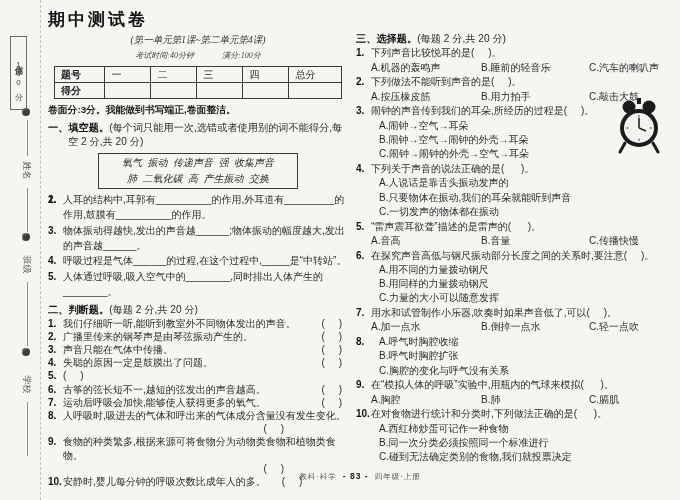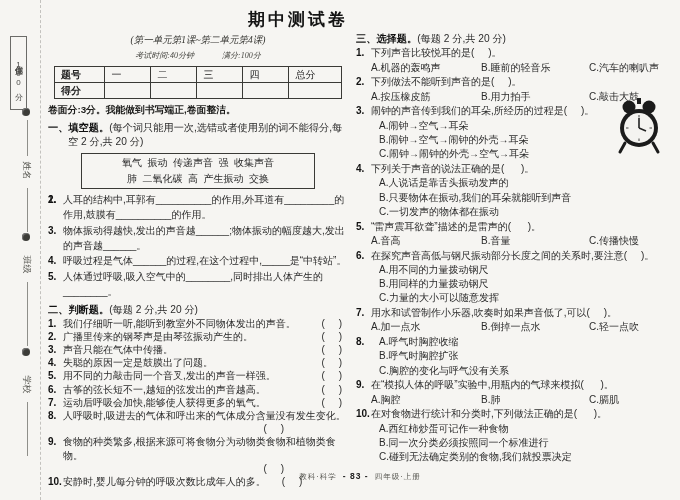--- a/index.html
+++ b/index.html
@@ -26,41 +26,41 @@
   }
   .v-line { position:absolute; left:27px; width:0; border-left:1px solid #8f8f8a; }
   .bind-dot { position:absolute; left:22px; width:8px; height:8px; border-radius:50%;
     background:#3c3c38; box-shadow:inset 1px 1px 1px #777; }
 
   
   .col-left  { position:absolute; left:48px;  top:8px;  width:300px; }
   .col-right { position:absolute; left:356px; top:28px; width:320px; }
 
   
-  .title { text-align:right; font-size:17px; font-weight:bold; letter-spacing:3px; color:#141414; }
+  .title { text-align:left; font-size:17px; font-weight:bold; letter-spacing:3px; color:#141414; }
   .subtitle { text-align:center; font-size:9.5px; font-style:italic; color:#33332f; margin-top:3px;
     font-family:"Liberation Serif","DejaVu Serif",serif; }
   .exam-info { text-align:center; font-size:8px; color:#44443f; margin-top:3px;
     font-family:"Liberation Serif","DejaVu Serif",serif; font-style:italic; }
   .exam-info span { margin:0 14px; }
   table.score { border-collapse:collapse; margin:5px auto 0 auto; width:288px; }
   table.score td {
     border:1px solid #3a3a36; text-align:left; font-size:10px; color:#222;
     height:16px; padding:0 6px;
   }
   td.tcell-label { width:46px; font-weight:bold; }
   .paper-note { font-size:9.8px; font-weight:bold; color:#1c1c1a; margin-top:5px; white-space:pre-wrap; }
 
   
   .sec-head { font-size:10.2px; margin-top:4px; line-height:14px;
     padding-left:20px; text-indent:-20px; white-space:pre-wrap; }
   .sec-head b { font-weight:bold; color:#111; }
   .word-bank {
-    border:1px solid #3a3a36; width:234px; margin:4px auto 3px auto;
-    font-size:10px; line-height:16px; text-align:center; padding:1px 2px;
+    border:1px solid #3a3a36; width:200px; margin:4px auto 3px auto;
+    font-size:10px; line-height:16px; text-align:center; padding:1px 2px;font-style:italic;
   }
   .word-bank div { white-space:pre; }
 
   .q { position:relative; padding-left:15px; font-size:10px; }
   .q .num { position:absolute; left:0; top:0; font-weight:bold; color:#111; }
   .q .qtext { white-space:pre-wrap; }
   .fill .q { line-height:15px; margin-top:0.5px; }
 
   .judge .q { line-height:13.2px; }
   .jq-flex { display:flex; }
@@ -165,21 +165,20 @@
           <span class="qtext">声音只能在气体中传播。</span>
           <span class="bracket">(     )</span>
         </div>
       <div class="q jq-flex">
           <span class="num">4.</span>
           <span class="qtext">失聪的原因一定是鼓膜出了问题。</span>
           <span class="bracket">(     )</span>
         </div>
       <div class="q jq-flex">
           <span class="num">5.</span>
-          <span class="qtext">用不同的力敲击同一个音叉,发出的声音一样强。</span>
           <span class="bracket">(     )</span>
         </div>
       <div class="q jq-flex">
           <span class="num">6.</span>
           <span class="qtext">古筝的弦长短不一,越短的弦发出的声音越高。</span>
           <span class="bracket">(     )</span>
         </div>
       <div class="q jq-flex">
           <span class="num">7.</span>
           <span class="qtext">运动后呼吸会加快,能够使人获得更多的氧气。</span>

